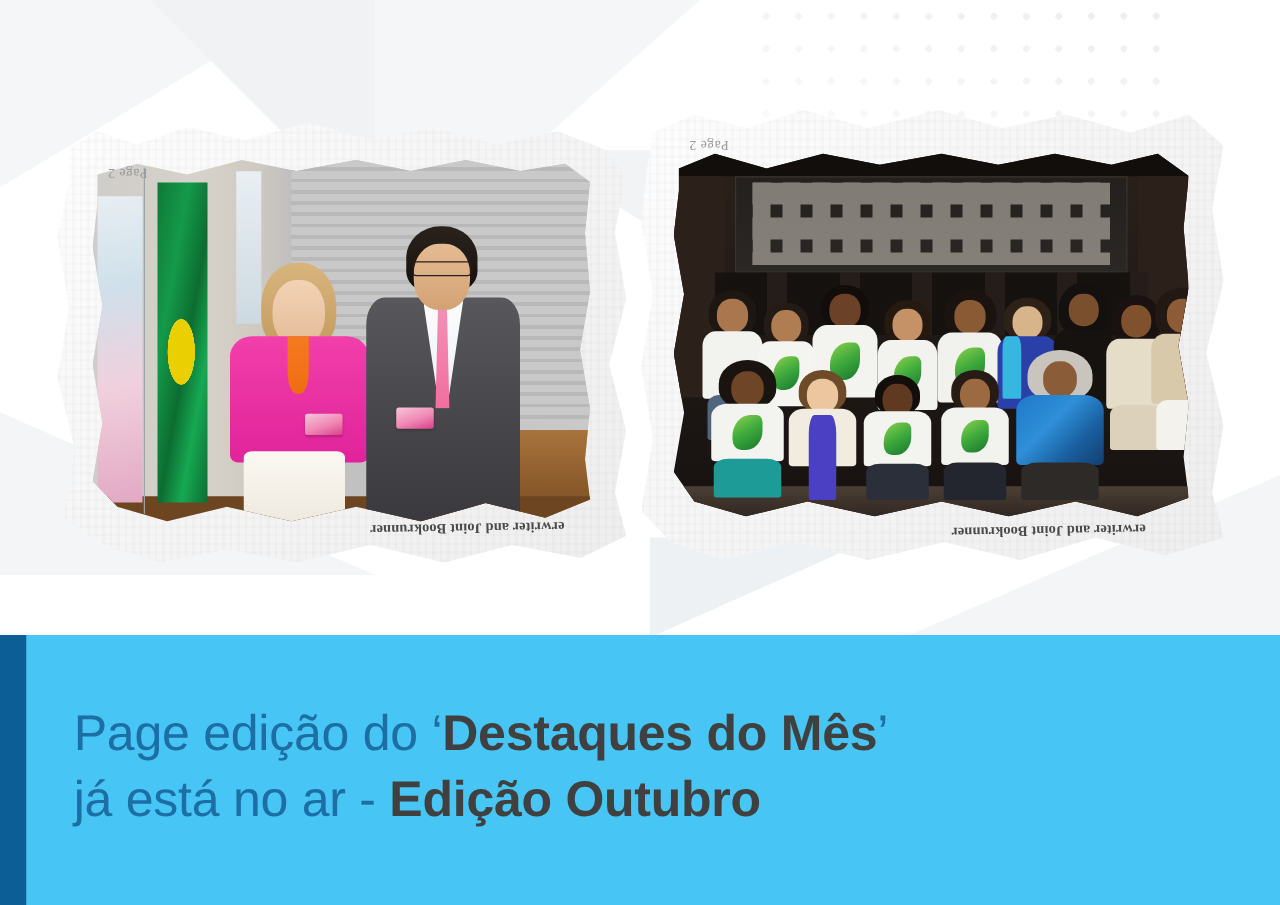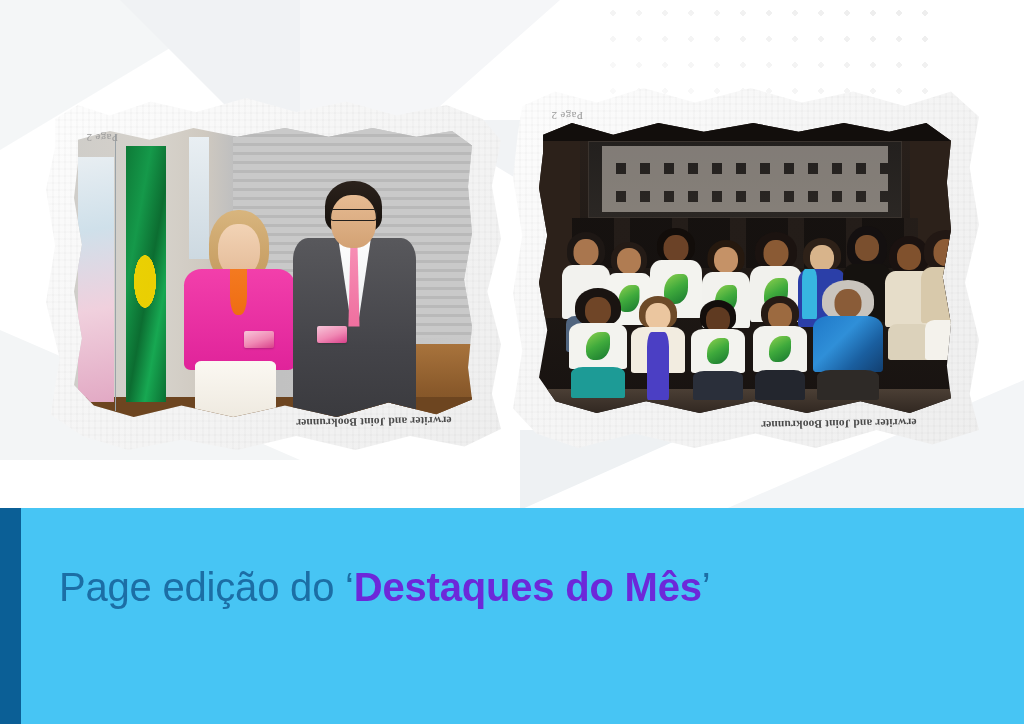--- a/index.html
+++ b/index.html
@@ -124,21 +124,21 @@
   .pp .bd{position:absolute;left:50%;transform:translateX(-50%);border-radius:22% 22% 6% 6%;}
   .logo{position:absolute;left:50%;transform:translateX(-50%);
     background:linear-gradient(150deg,#8fd14f 0%,#3faa3c 48%,#17762f 100%);
     border-radius:60% 20% 55% 30%;}
 
   
   #banner{position:absolute;left:0;bottom:0;width:1024px;height:216px;background:#47c5f4;}
   #accent{position:absolute;left:0;top:0;width:21px;height:100%;background:#0b5f96;}
   #banner-text{position:absolute;left:59px;top:53px;width:900px;
     color:#1c6ea5;font-size:40px;line-height:1.33;letter-spacing:-.2px;font-weight:400;}
-  #banner-text b{font-weight:700;color:#6d28d9;}
+  #banner-text b{font-weight:700;color:#404040;}
   .bl{display:block;white-space:nowrap;}
 </style>
 </head>
 <body>
 
 <div id="bg">
   <div class="tri" style="left:0;top:0;border-left:250px solid #f4f6f7;border-bottom:150px solid transparent;"></div>
   <div class="tri" style="left:120px;top:0;border-right:200px solid #f0f2f4;border-bottom:200px solid transparent;"></div>
   <div class="tri" style="left:300px;top:0;border-left:260px solid #f5f6f8;border-bottom:230px solid transparent;"></div>
   <div class="tri" style="left:420px;top:120px;border-right:280px solid #f1f3f5;border-bottom:170px solid transparent;"></div>
@@ -299,14 +299,17 @@
   <div class="pagemark" style="left:38px;top:22px;">Page 2</div>
   <div class="footmark" style="left:248px;top:330px;transform:rotate(179deg);">erwriter and Joint Bookrunner</div>
 </div>
 
 <div id="banner">
   <div id="accent"></div>
   <div id="banner-text">
     <span class="bl">
       <span>Page edição do ‘</span><b>Destaques do Mês</b><span>’</span>
     </span>
+    <span class="bl">
+      <span>já está no ar - </span><b>Edição Outubro</b>
+    </span>
   </div>
 </div>
 
 </body></html>

